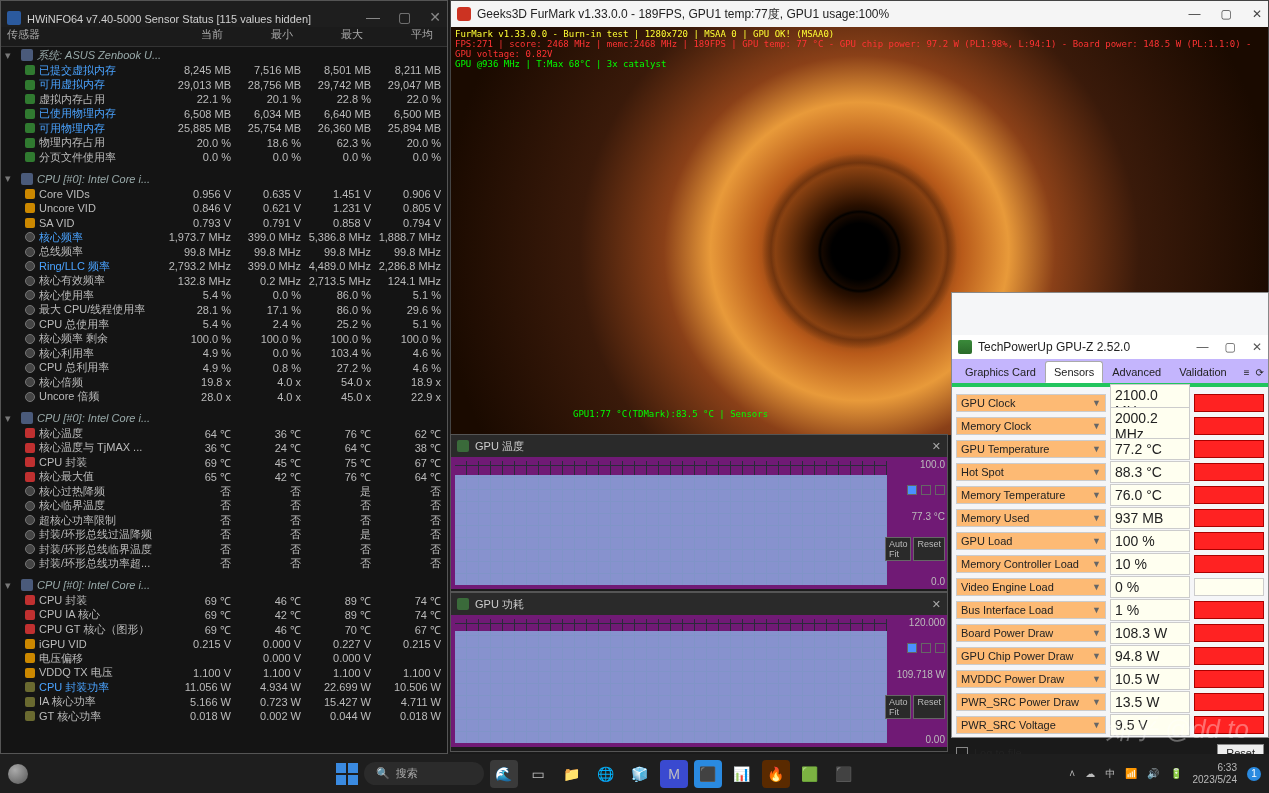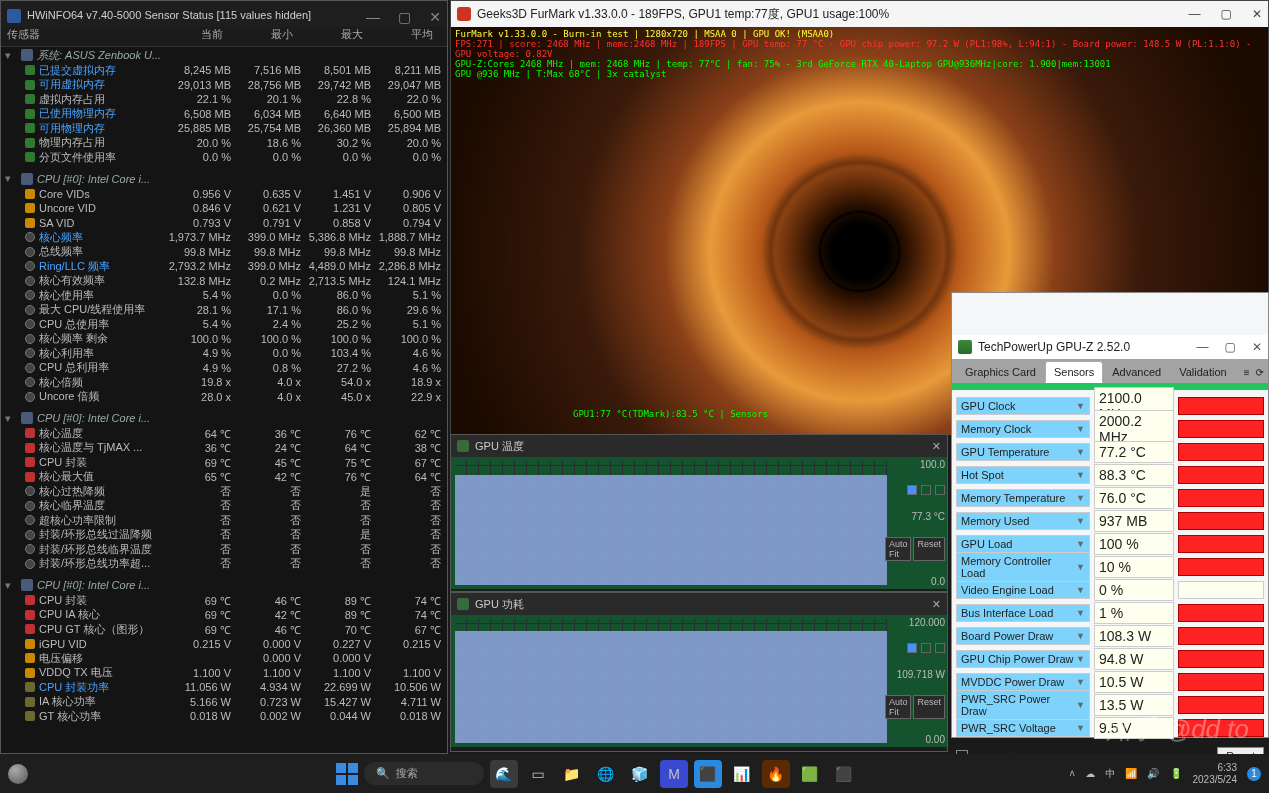--- a/index.html
+++ b/index.html
@@ -1,20 +1,20 @@
 <!DOCTYPE html>
 <html><head>
 <meta charset="utf-8">
 <style>
   * { box-sizing: border-box; margin: 0; padding: 0; }
   body { width: 1269px; height: 793px; background: #1a1a1a; font-family: "Segoe UI", Tahoma, sans-serif; font-size: 11px; color: #c0c0c0; overflow: hidden; position: relative; }
   
   
   .hwinfo { position: absolute; left: 0; top: 0; width: 448px; height: 754px; background: #141414; border: 1px solid #555; }
-  .hwinfo-title { height: 26px; background: #1e1e1e; display:flex; align-items:flex-start; padding: 8px 6px; color:#d0d0d0; }
+  .hwinfo-title { height: 26px; background: #1e1e1e; display:flex; align-items:flex-end; padding: 2px 6px; color:#d0d0d0; }
   .hwinfo-title .icon { width:14px; height:14px; background:#2b5a9e; border-radius:2px; margin-right:6px; }
   .hwinfo-title .wc { margin-left:auto; display:flex; gap:18px; color:#888; font-size:14px; }
   .hwinfo-header { height: 20px; display:flex; background:#1b1b1b; color:#aaa; border-bottom:1px solid #333;}
   .hwinfo-header .col { text-align:right; padding-right:6px; }
   .col-name { width: 158px; text-align:left !important; padding-left:6px; }
   .col-v { width: 70px; }
   .group-row { display:flex; align-items:center; height:16px; padding-left:4px; color:#c9c9c9; background:#141414; }
   .group-row .arrow { width:12px; color:#777;}
   .group-row .gicon { width:12px; height:12px; margin:0 4px; background:#4a5a7a; border-radius:2px;}
   .group-label { font-style: italic; color:#9aa; }
@@ -40,42 +40,42 @@
   .fm-overlay { position:absolute; top:2px; left:4px; font-family:monospace; font-size:9px; line-height:10px; color:#0f0;}
   .fm-overlay .l1{color:#ff3;}
   .fm-overlay .l2{color:#f33;}
   .fm-bottom { position:absolute; bottom:16px; left:78px; font-family:monospace; font-size:9px; color:#0f0;margin-left:44px;}
   
   
   .gpuz { position:absolute; left:951px; top:292px; width:318px; height:446px; background:#f5f6f8; border:1px solid #888; color:#222;}
   .gpuz-title { height:24px; background:#fff; display:flex; align-items:center; padding:0 6px; font-size:12px;margin-top:42px;}
   .gpuz-title .icon{width:14px;height:14px;background:linear-gradient(#3a8a3a,#2a6a2a);border-radius:2px;margin-right:6px;}
   .gpuz-title .wc{margin-left:auto;display:flex;gap:16px;color:#555;}
-  .gpuz-tabs { display:flex; background:#a3a3a3; border-bottom:7px solid #22c55e; padding:2px 4px 0 4px; gap:0;}
+  .gpuz-tabs { display:flex; background:#c4b5fd; border-bottom:4px solid #22c55e; padding:2px 4px 0 4px; gap:0;}
   .gpuz-tab { padding:4px 8px; font-size:11px; border:1px solid transparent; cursor:pointer;}
   .gpuz-tab.active { background:#fff; border:1px solid #aaa; border-bottom:1px solid #fff; border-radius:3px 3px 0 0;}
   .gpuz-tabs .mini { margin-left:auto; display:flex; gap:6px; align-items:center; font-size:10px;}
   .gpuz-body { padding:4px;}
   .gz-row { display:flex; align-items:center; height:23px; gap:4px;}
-  .gz-label { width:134px; background:#7dd3fc; border:1px solid #ccc; padding:2px 4px; font-size:11px; display:flex; align-items:center; justify-content:space-between;}
+  .gz-label { width:150px; background:#fdba74; border:1px solid #ccc; padding:2px 4px; font-size:11px; display:flex; align-items:center; justify-content:space-between;}
   .gz-label .dd { color:#666; font-size:9px;}
   .gz-val { width:80px; background:#fffff0; border:1px solid #ccc; padding:2px 4px; text-align:left; font-size:14px;}
   .gz-bar { flex:1; height:18px; background:#ff2222; border:1px solid #aa0000;}
   .gz-bar.empty{ background:#fffff0; border:1px solid #ccc;}
   .gz-foot { display:flex; align-items:center; gap:6px; padding:4px; font-size:11px;text-align:center;}
   .gz-foot .chk{width:12px;height:12px;border:1px solid #888;}
   .gz-foot .btn{margin-left:auto; padding:2px 8px; border:1px solid #888; background:#eee;}
   .gz-device { padding:2px 6px; font-size:11px; text-align:center; color:#333;margin-top:32px;}
 
   
   .graph-win { position:absolute; background:#1c1c1c; border:1px solid #555;}
   .graph-win .gt-title{height:22px;background:#2a2a2a;display:flex;align-items:center;padding:0 6px;color:#ccc;}
   .graph-win .gt-title .icon{width:12px;height:12px;background:#3a6a3a;margin-right:6px;border-radius:2px;}
   .graph-win .gt-title .close{margin-left:auto;color:#aaa;}
-  .graph-body{position:relative;height:132px;background:#14532d;}
+  .graph-body{position:relative;height:132px;background:#701a75;}
   .graph-grid{position:absolute;inset:4px 60px 4px 4px;background:linear-gradient(#161626,#161626);background-image:repeating-linear-gradient(0deg,transparent,transparent 11px,#2a2a3a 11px,#2a2a3a 12px),repeating-linear-gradient(90deg,transparent,transparent 11px,#2a2a3a 11px,#2a2a3a 12px);}
   .graph-fill{position:absolute;left:4px;right:60px;background:#8aa0d8;opacity:0.9;}
   .graph1 .graph-fill{top:18px;bottom:4px;}
   .graph2 .graph-fill{top:16px;bottom:4px;}
   .graph-side{position:absolute;right:2px;top:2px;bottom:2px;width:56px;display:flex;flex-direction:column;justify-content:space-between;align-items:flex-end;font-size:10px;color:#bbb;}
   .graph-side .boxes{display:flex;gap:4px;}
   .graph-side .boxes .b{width:10px;height:10px;border:1px solid #666;}
   .graph-side .boxes .b.on{background:#4a90ff;}
   .graph-side .btns{display:flex;gap:2px;}
   .graph-side .btns .bt{font-size:9px;padding:1px 3px;border:1px solid #666;background:#2a2a2a;}
@@ -156,21 +156,21 @@
         <span class="sv">25,885 MB</span>
         <span class="sv">25,754 MB</span>
         <span class="sv">26,360 MB</span>
         <span class="sv">25,894 MB</span>
       </div>
       <div class="srow">
         <span class="sicon mem"></span>
         <span class="sname">物理内存占用</span>
         <span class="sv">20.0 %</span>
         <span class="sv">18.6 %</span>
-        <span class="sv">30.2 %</span>
+        <span class="sv">62.3 %</span>
         <span class="sv">20.0 %</span>
       </div>
       <div class="srow">
         <span class="sicon mem"></span>
         <span class="sname">分页文件使用率</span>
         <span class="sv">0.0 %</span>
         <span class="sv">0.0 %</span>
         <span class="sv">0.0 %</span>
         <span class="sv">0.0 %</span>
       </div>
@@ -475,21 +475,20 @@
     <span class="wc">
       <span>—</span>
       <span>▢</span>
       <span>✕</span>
     </span>
   </div>
   <div class="furmark-body">
     <div class="fm-overlay">
       <div class="l1">FurMark v1.33.0.0 - Burn-in test | 1280x720 | MSAA 0 | GPU OK! (MSAA0)</div>
       <div class="l2">FPS:271 | score: 2468 MHz | memc:2468 MHz | 189FPS | GPU temp: 77 °C - GPU chip power: 97.2 W (PL1:98%, L:94:1) - Board power: 148.5 W (PL:1.1:0) - GPU voltage: 0.82V</div>
-      <div>GPU-Z:Cores 2468 MHz | mem: 2468 MHz | temp: 77°C | fan: 75% - 3rd GeForce RTX 40-Laptop GPU@936MHz|core: 1.900|mem:13001</div>
       <div>GPU @936 MHz | T:Max 68°C | 3x catalyst</div>
     </div>
     <div class="fm-bottom">GPU1:77 °C(TDMark):83.5 °C | Sensors</div>
   </div>
 </div>
 
 <div class="graph-win graph1" style="left:450px;top:434px;width:498px;height:158px">
   <div class="gt-title">
     <span class="icon"></span>
     <span>GPU 温度</span>

